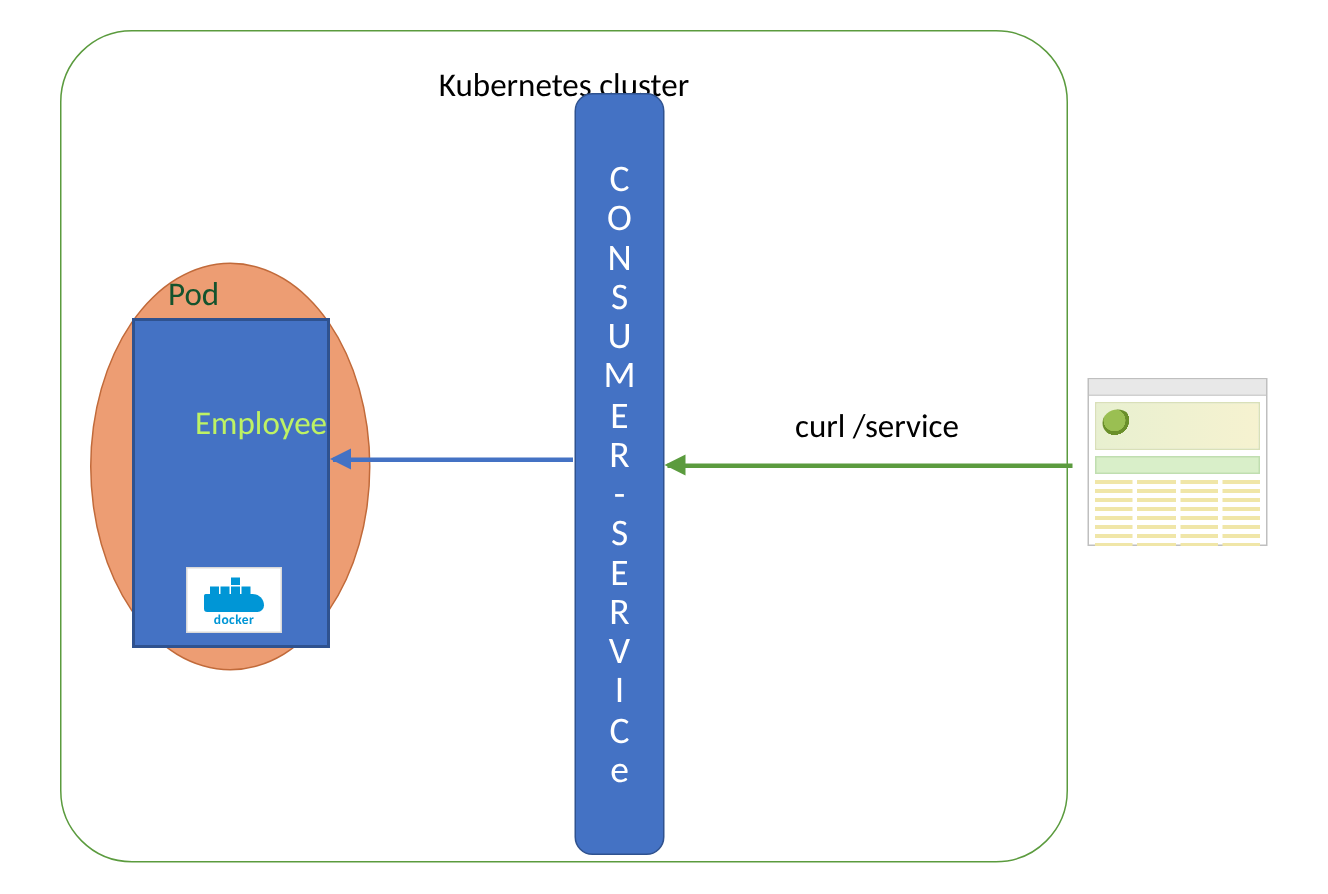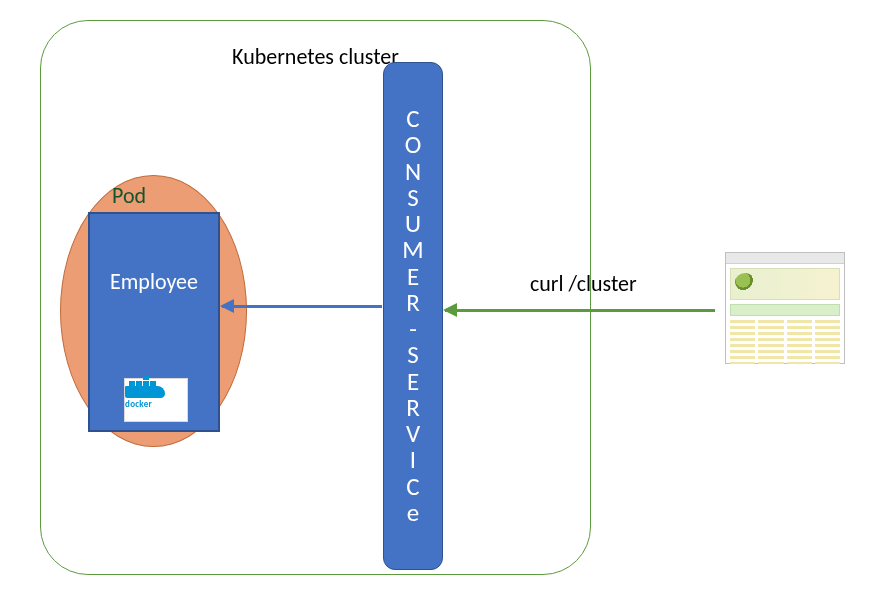--- a/index.html
+++ b/index.html
@@ -9,21 +9,21 @@
     height: 596px;
     font-family: "Calibri", "Segoe UI", Arial, sans-serif;
     background: #ffffff;
     position: relative;
     overflow: hidden;
   }
   .cluster {
     position: absolute;
     left: 40px;
     top: 20px;
-    width: 551px;
+    width: 672px;
     height: 555px;
     border: 1px solid #5b9b3e;
     border-radius: 48px;
     box-sizing: border-box;
   }
   .cluster-title {
     position: absolute;
     top: 22px;
     left: 50%;
     transform: translateX(-50%);
@@ -55,39 +55,39 @@
     height: 220px;
     background: #4472c4;
     border: 2px solid #2f528f;
     box-sizing: border-box;
   }
   .producer-text {
     position: absolute;
     left: 0;
     top: 55px;
     width: 100%;
-    text-align: center;
-    color: #ffffff;
+    text-align: right;
+    color: #bef264;
     font-size: 22px;
     line-height: 1.15;
   }
   .docker-logo {
     position: absolute;
     left: 34px;
     bottom: 8px;
     width: 64px;
     height: 44px;
     background: #fff;
     border: 1px solid #d9d9d9;
     box-sizing: border-box;
     display: flex;
     flex-direction: column;
-    align-items: flex-start;
+    align-items: center;
     justify-content: flex-end;
-    padding-bottom: 12px;
+    padding-bottom: 2px;
   }
   .docker-whale {
     width: 40px;
     height: 20px;
     position: relative;
   }
   .docker-whale .body {
     position:absolute; left:0; bottom:0; width:40px; height:12px;
     background:#0096d6; border-radius: 2px 14px 8px 4px / 2px 14px 8px 4px;
   }
@@ -233,21 +233,21 @@
 
 <div id="arrow-blue" class="arrow">
   <div class="shaft"></div>
     <div class="head"></div>
 </div>
 <div id="arrow-green" class="arrow">
   <div class="shaft"></div>
     <div class="head"></div>
 </div>
 
-<div class="curl-label">curl /cluster</div>
+<div class="curl-label">curl /service</div>
 
 <div class="browser-thumb">
   <div class="bar"></div>
   <div class="hero"></div>
   <div class="subbar"></div>
   <div class="cols">
       <div></div>
       <div></div>
       <div></div>
       <div></div>

